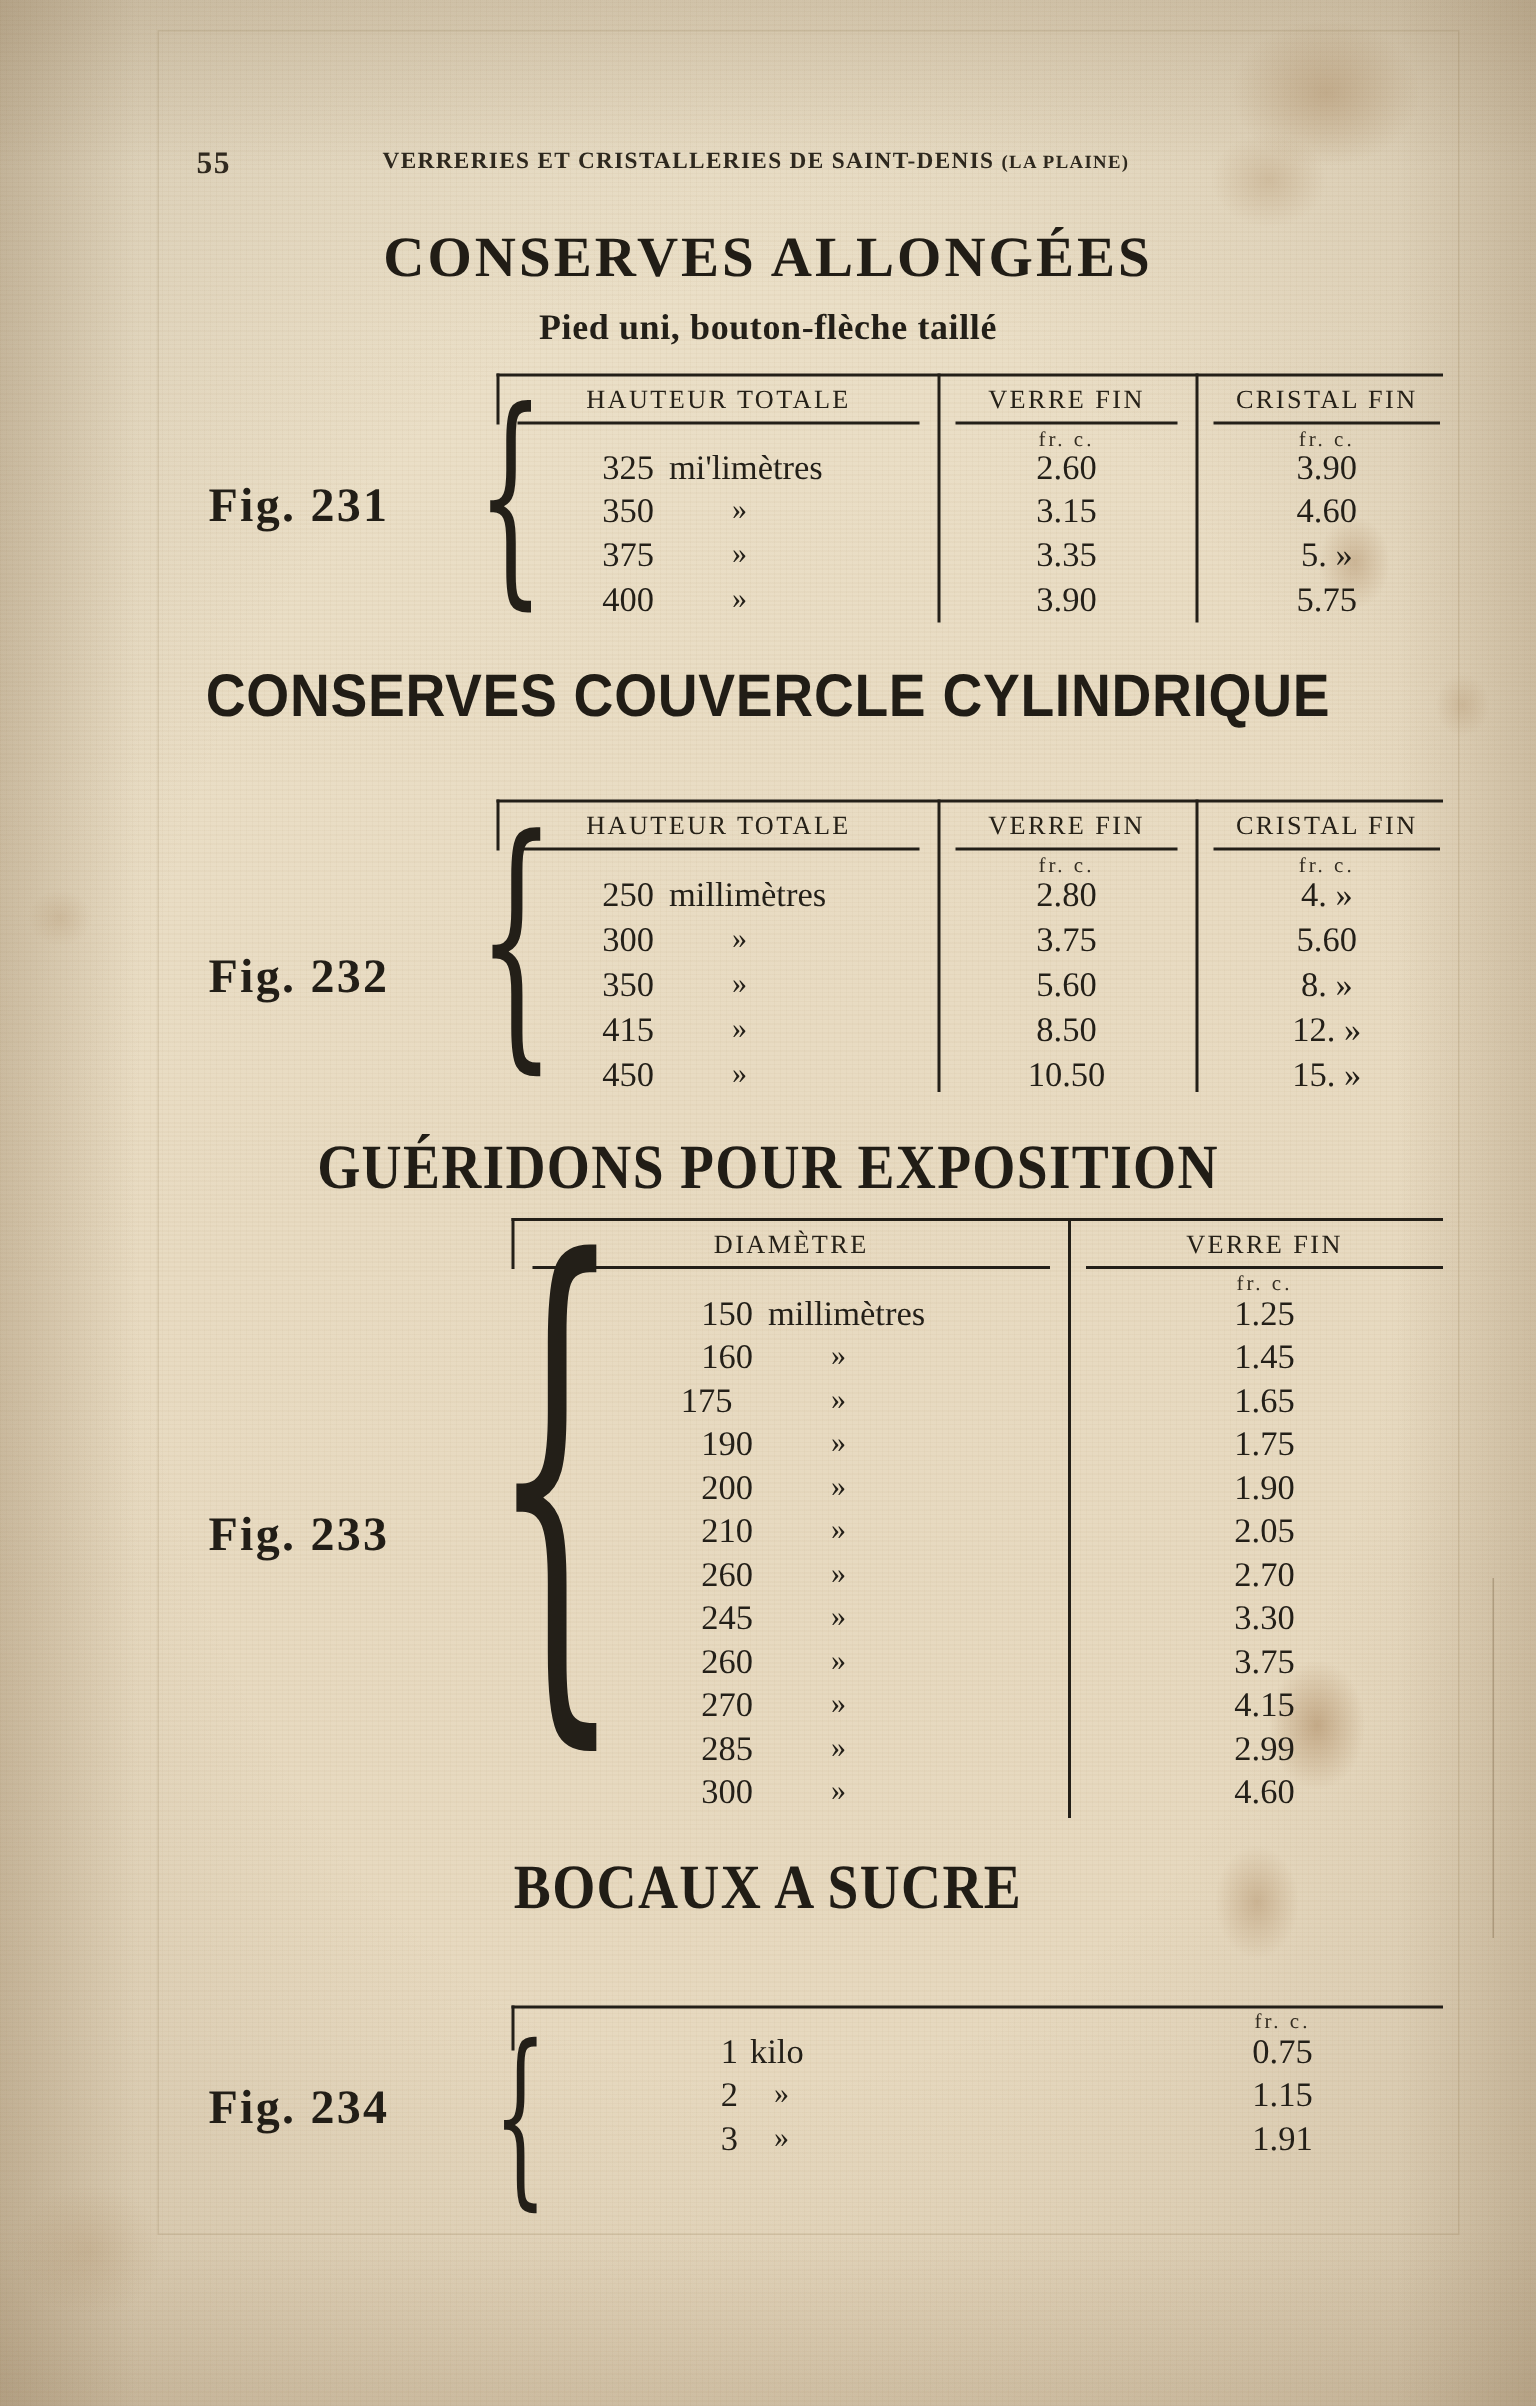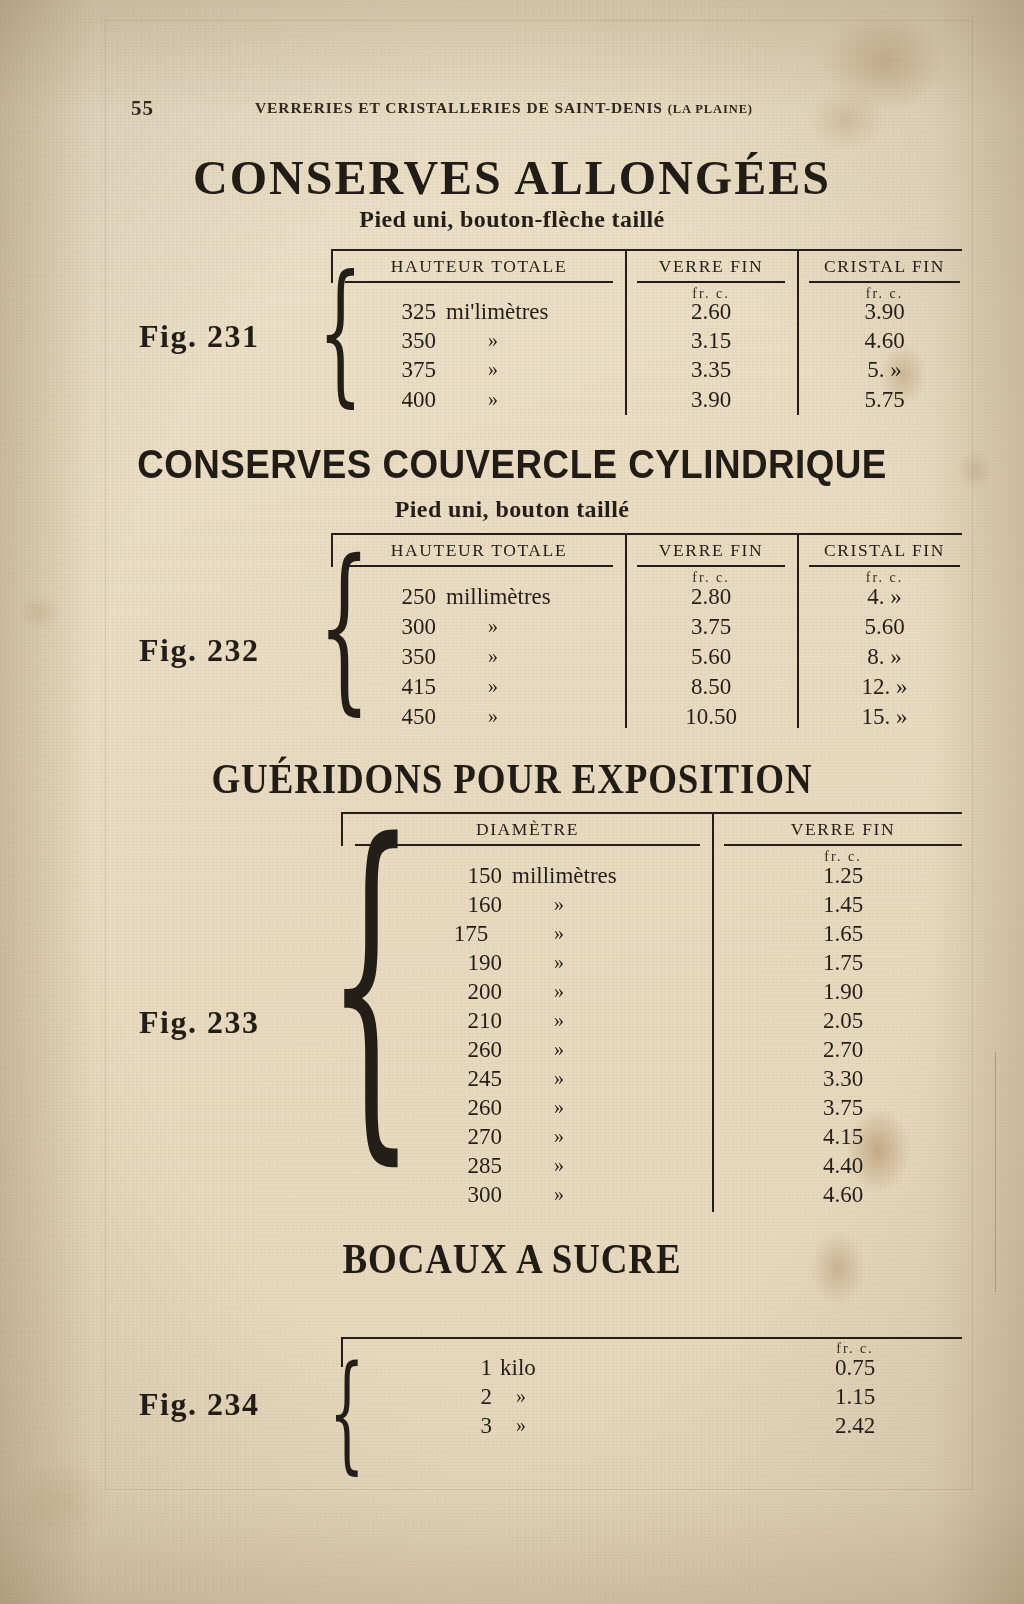--- a/index.html
+++ b/index.html
@@ -78,21 +78,21 @@
   .sec-title {
     position: absolute;
     text-align: center;
     width: 100%;
     left: 0;
     color: #211d16;
     white-space: nowrap;
   }
   .sec-title.style-a {           
     font-family: "Liberation Serif", serif;
-    font-size: 48px;
+    font-size: 38px;
     font-weight: 700;
     letter-spacing: 2px;
   }
   .sec-title.style-b {           
     font-family: "Liberation Sans Narrow", "Liberation Sans", sans-serif;
     font-size: 40px;
     font-weight: 700;
     letter-spacing: 0.5px;
     transform: scaleX(0.92);
   }
@@ -240,21 +240,20 @@
     <div class="cell price" style="left:637px; top:357px; width:148px;">3.35</div>
     <div class="cell price" style="left:809px; top:357px; width:151px;">5.  »</div>
 
     <div class="cell size-num" style="left:376px; top:387px; width:60px;">400</div>
     <div class="cell size-unit dchev" style="left:488px; top:388px;">»</div>
     <div class="cell price" style="left:637px; top:387px; width:148px;">3.90</div>
     <div class="cell price" style="left:809px; top:387px; width:151px;">5.75</div>
   </div>
 
   <div class="sec-title style-b" style="top:442px;">CONSERVES COUVERCLE CYLINDRIQUE</div>
-  <div class="sec-sub" style="top:496px;">Pied uni, bouton taillé</div>
 
   <div class="tbl">
     <div class="rule-top" style="left:331px; top:533px; width:631px;"></div>
     <div class="rule-v-stub" style="left:331px; top:533px; height:34px;"></div>
     <div class="rule-v" style="left:625px; top:533px; height:195px;"></div>
     <div class="rule-v" style="left:797px; top:533px; height:195px;"></div>
     <div class="rule-under" style="left:345px; top:565px; width:268px;"></div>
     <div class="rule-under" style="left:637px; top:565px; width:148px;"></div>
     <div class="rule-under" style="left:809px; top:565px; width:151px;"></div>
 
@@ -344,21 +343,21 @@
     <div class="cell size-num" style="left:440px; top:1095px; width:62px;">260</div>
     <div class="cell size-unit dchev" style="left:554px; top:1096px;">»</div>
     <div class="cell price" style="left:724px; top:1095px; width:238px;">3.75</div>
 
     <div class="cell size-num" style="left:440px; top:1124px; width:62px;">270</div>
     <div class="cell size-unit dchev" style="left:554px; top:1125px;">»</div>
     <div class="cell price" style="left:724px; top:1124px; width:238px;">4.15</div>
 
     <div class="cell size-num" style="left:440px; top:1153px; width:62px;">285</div>
     <div class="cell size-unit dchev" style="left:554px; top:1154px;">»</div>
-    <div class="cell price" style="left:724px; top:1153px; width:238px;">4.40</div>
+    <div class="cell price" style="left:724px; top:1153px; width:238px;">2.99</div>
 
     <div class="cell size-num" style="left:440px; top:1182px; width:62px;">300</div>
     <div class="cell size-unit dchev" style="left:554px; top:1183px;">»</div>
     <div class="cell price" style="left:724px; top:1182px; width:238px;">4.60</div>
   </div>
 
   <div class="sec-title style-c" style="top:1235px;">BOCAUX A SUCRE</div>
 
   <div class="tbl">
     <div class="rule-top" style="left:341px; top:1337px; width:621px;"></div>
@@ -371,16 +370,16 @@
     <div class="cell size-num" style="left:452px; top:1355px; width:40px;">1</div>
     <div class="cell size-unit" style="left:500px; top:1355px;">kilo</div>
     <div class="cell price" style="left:780px; top:1355px; width:150px;">0.75</div>
 
     <div class="cell size-num" style="left:452px; top:1384px; width:40px;">2</div>
     <div class="cell size-unit dchev" style="left:516px; top:1385px;">»</div>
     <div class="cell price" style="left:780px; top:1384px; width:150px;">1.15</div>
 
     <div class="cell size-num" style="left:452px; top:1413px; width:40px;">3</div>
     <div class="cell size-unit dchev" style="left:516px; top:1414px;">»</div>
-    <div class="cell price" style="left:780px; top:1413px; width:150px;">2.42</div>
+    <div class="cell price" style="left:780px; top:1413px; width:150px;">1.91</div>
   </div>
 
 </div>
 
 </body></html>

